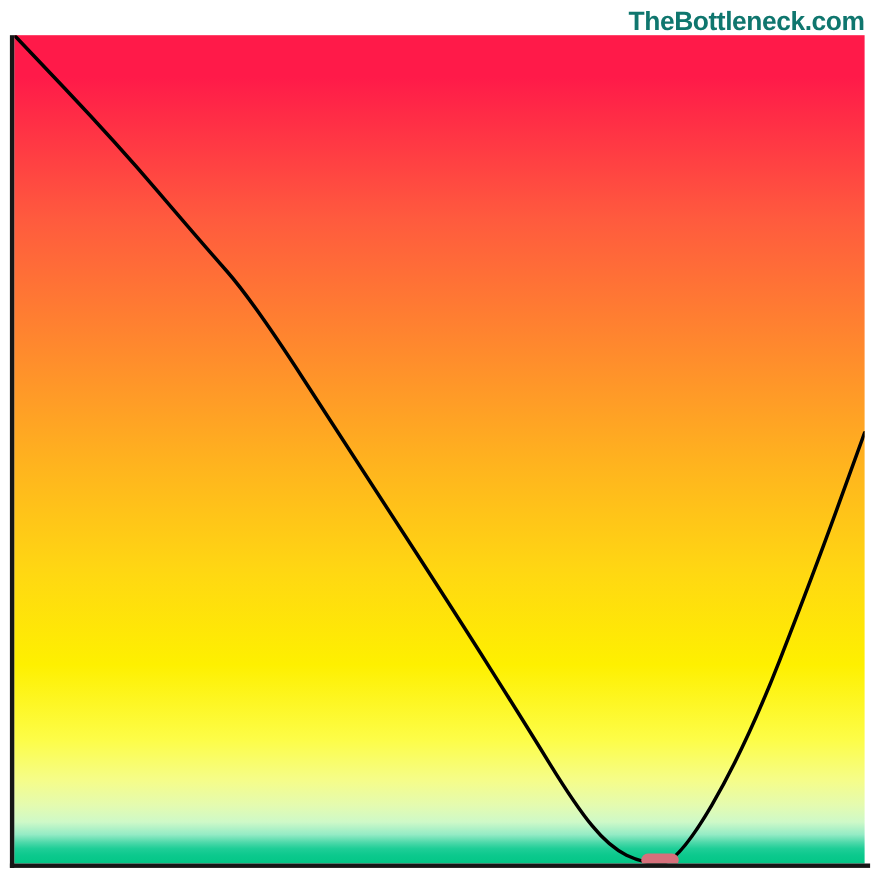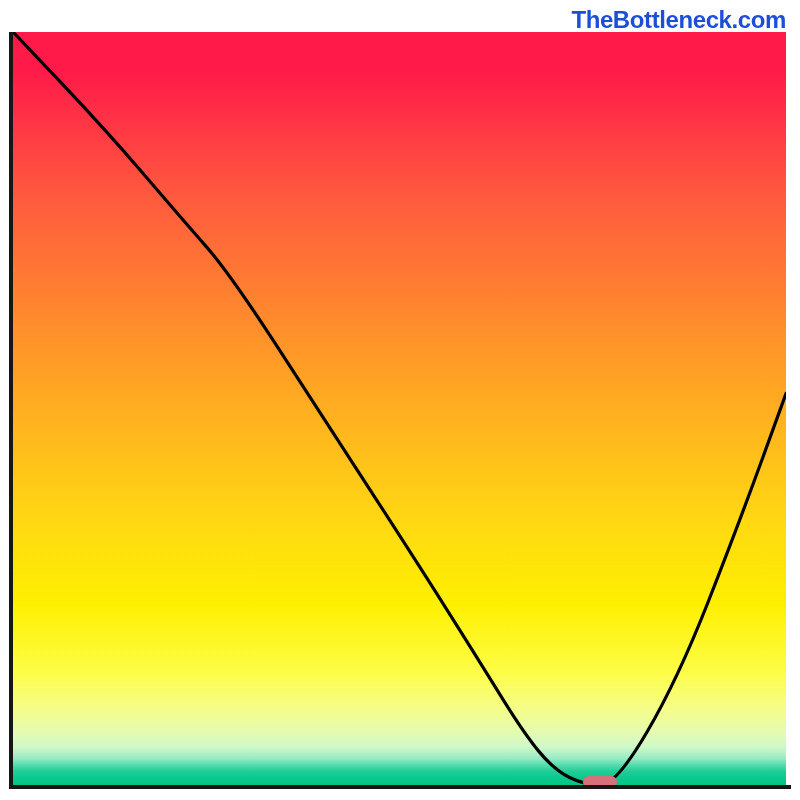--- a/index.html
+++ b/index.html
@@ -14,21 +14,21 @@
     position: relative;
     width: 800px;
     height: 800px;
   }
   .watermark {
     position: absolute;
     top: 6px;
     right: 14px;
     font-size: 24px;
     font-weight: 600;
-    color: #1d4ed8;
+    color: #0f766e;
     letter-spacing: -0.4px;
     pointer-events: none;
   }
   .plot-area {
     position: absolute;
     left: 13px;
     top: 32px;
     width: 773px;
     height: 753px;
     box-sizing: border-box;

